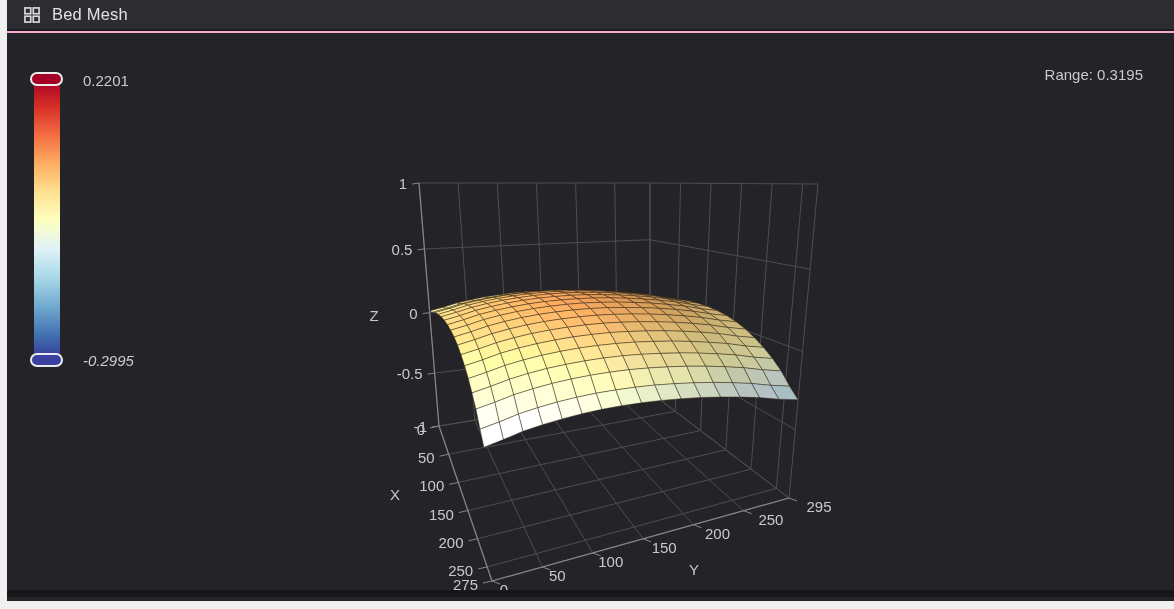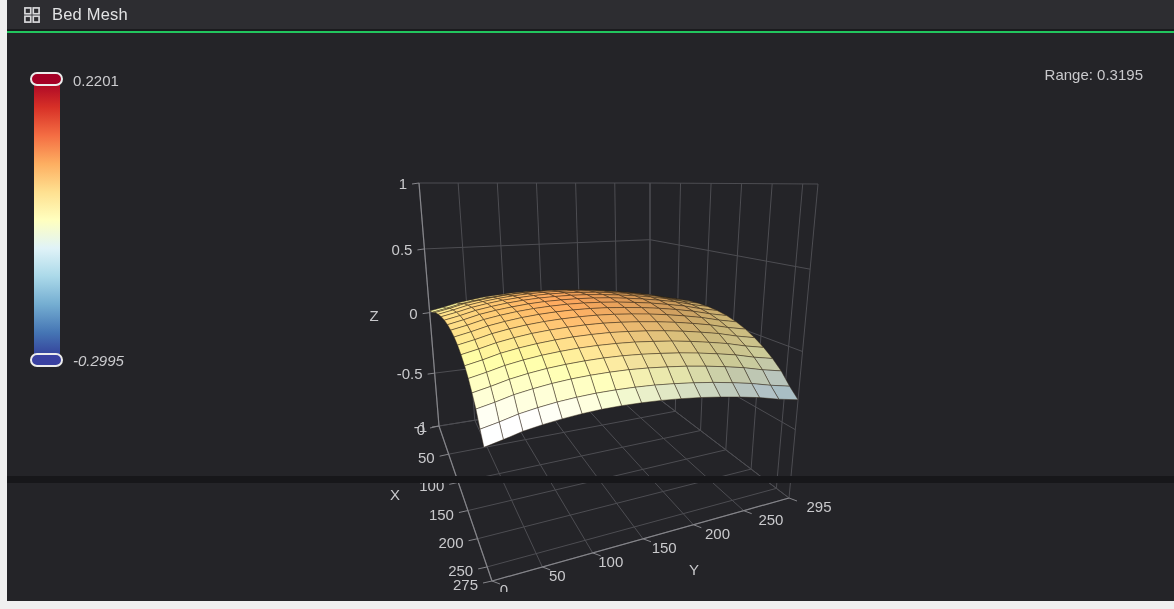--- a/index.html
+++ b/index.html
@@ -1,32 +1,32 @@
 <!DOCTYPE html>
 <html><head>
 <meta charset="utf-8">
 <style>
   * { margin:0; padding:0; box-sizing:border-box; }
   html,body { width:1174px; height:609px; overflow:hidden; background:#f0f0f0;
               font-family:"Liberation Sans", sans-serif; }
   .page { position:relative; width:1174px; height:609px; background:#f0f0f0; }
-  .panel { position:absolute; left:7px; top:0; width:1167px; height:483px; background:#22c55e; }
+  .panel { position:absolute; left:7px; top:0; width:1167px; height:597px; background:#f9a8d4; }
   .panel-header { position:absolute; left:0; top:0; width:100%; height:31px;
                   background:#2d2d31; border-bottom:2px solid #1b1b1e;
                   display:flex; align-items:center; padding-left:15px; gap:10px; }
   .hicon { width:20px; height:20px; color:#d9d9db; display:flex; align-items:center; }
   .htitle { color:#e2e3e4; font-size:16.5px; letter-spacing:.2px; }
   .panel-body { position:absolute; left:0; top:33px; width:100%; height:568px; background:#242428; }
   .range { position:absolute; top:33px; right:31px; color:#c9c9cc; font-size:15px; }
   .cbar-bar { position:absolute; left:27px; top:46px; width:26px; height:282px; }
   .cbar-handle { position:absolute; left:23px; width:33px; height:14px;
                  border:2px solid #ececec; border-radius:7px; }
   .cbar-handle.top { top:39px; }
   .cbar-handle.bottom { top:320px; }
-  .cbar-label { position:absolute; left:66px; color:#cbcbce; font-size:15px; }
+  .cbar-label { position:absolute; left:76px; color:#cbcbce; font-size:15px; }
   .cbar-label.max { top:39px; }
   .cbar-label.min { top:319px;font-style:italic; }
   #plot { position:absolute; left:0; top:0; width:1174px; height:568px; }
   .next-panel-edge { position:absolute; left:0; bottom:0; width:100%; height:7px; background:#17171a; }
   svg text { fill:#c9c9cc; font-size:15px; font-family:"Liberation Sans", sans-serif; }
 </style>
 </head>
 <body>
 
 <div class="page">

